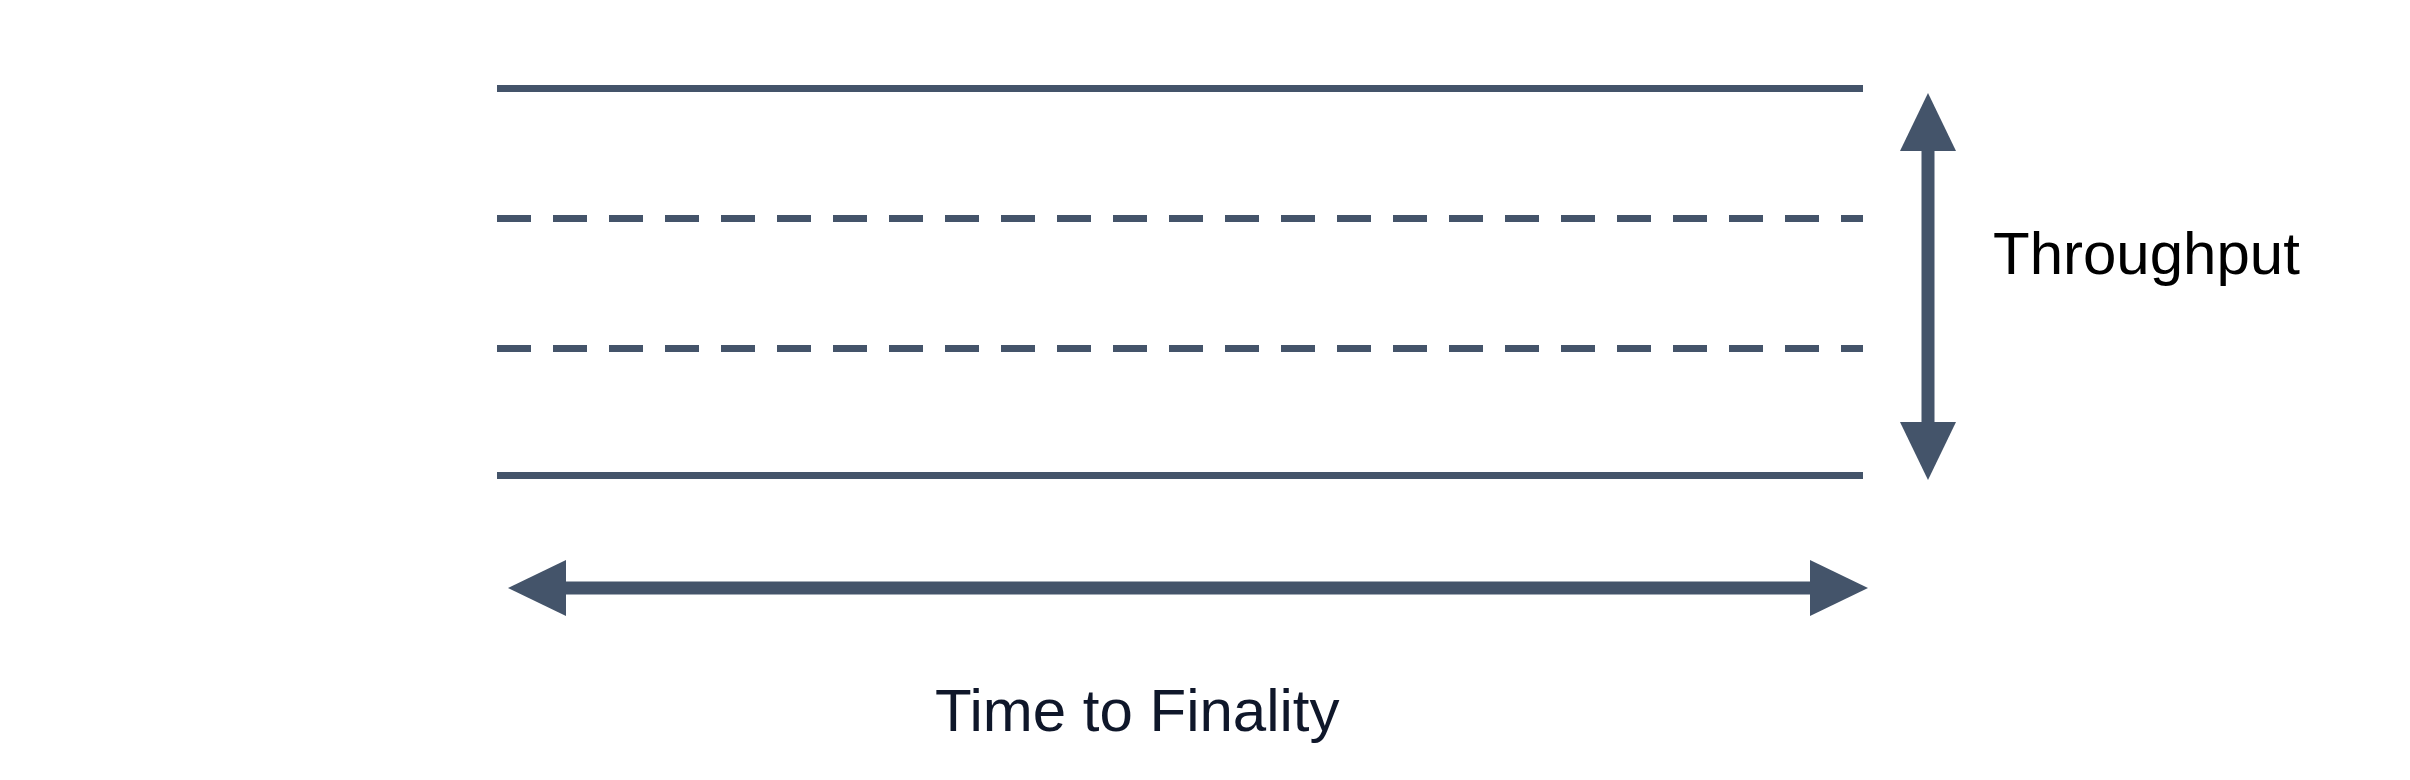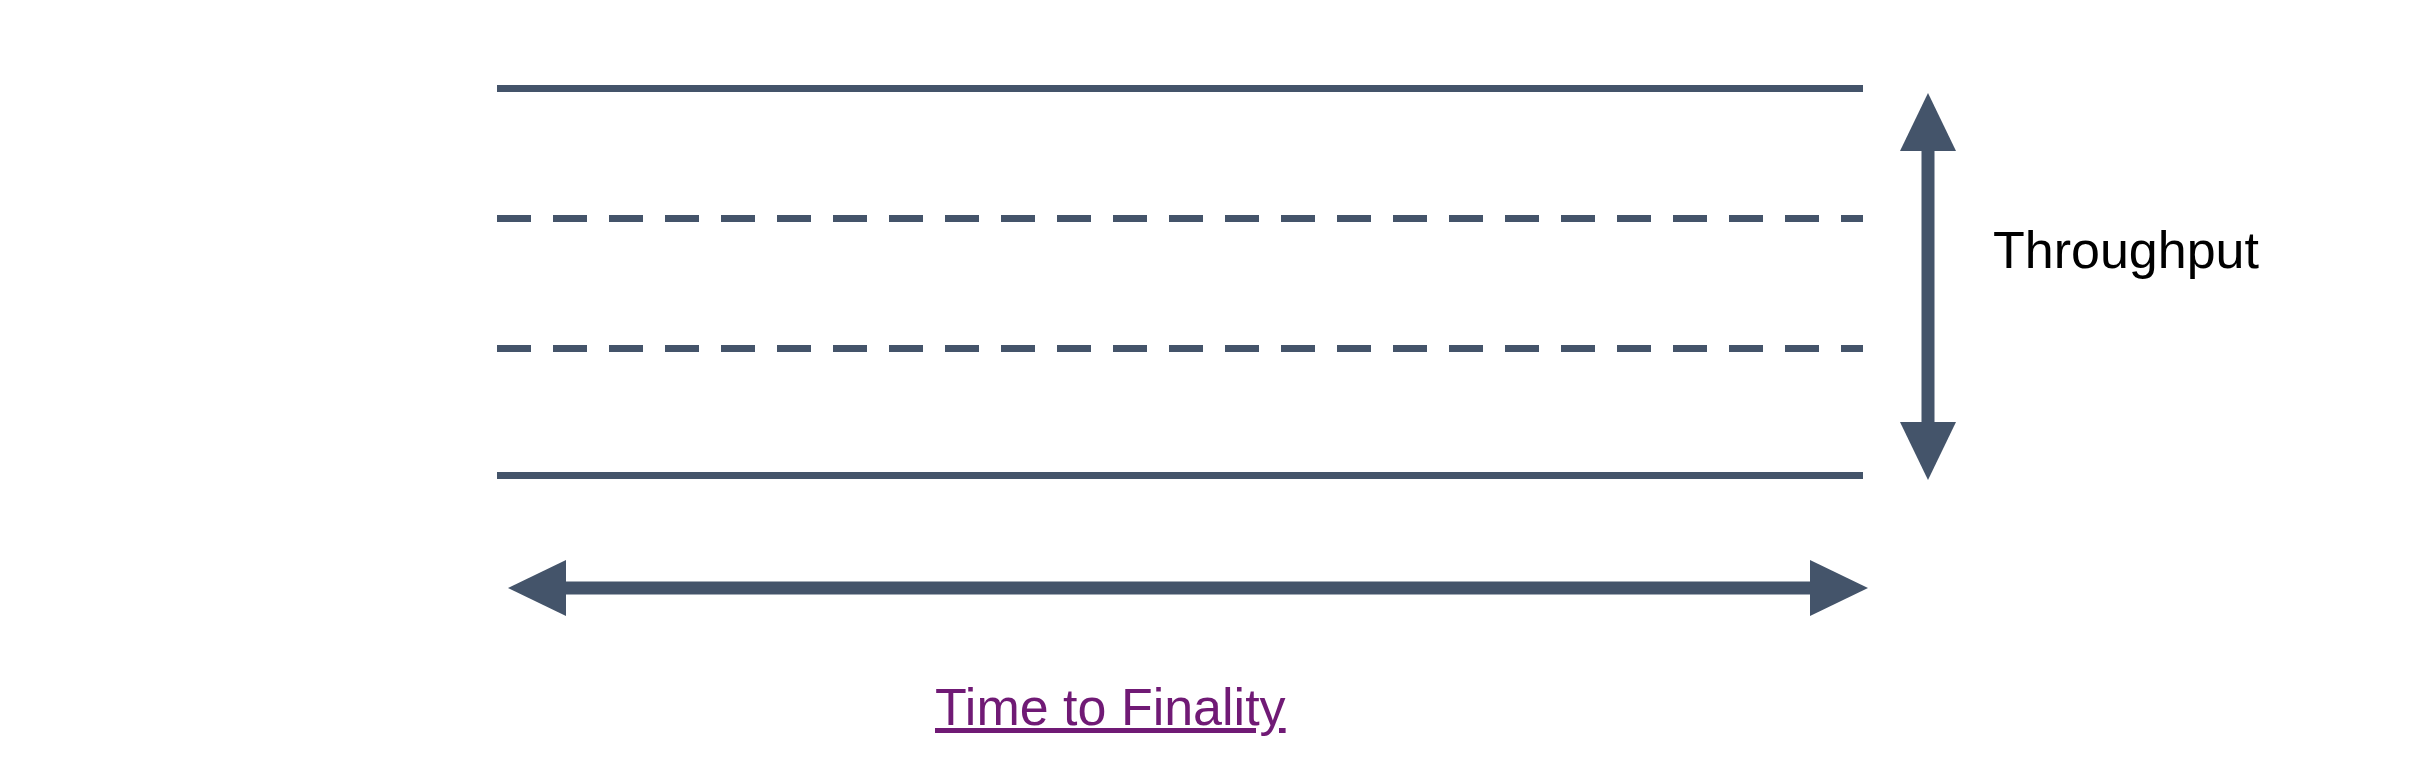--- a/index.html
+++ b/index.html
@@ -23,21 +23,21 @@
     left: 0;
     top: 0;
     width: 2410px;
     height: 780px;
     display: block;
   }
   .axis-label {
     position: absolute;
     color: #000000;
     font-family: "Liberation Sans", sans-serif;
-    font-size: 52px;
+    font-size: 60px;
     font-weight: 400;
     line-height: 1;
     white-space: nowrap;
   }
   #throughput-label {
     left: 1993px;
     top: 224px;
   }
   #time-to-finality-label {
     left: 935px;
@@ -67,15 +67,15 @@
 
     <g>
       <rect x="566" y="581.5" width="1244" height="13" fill="#44546A"></rect>
       <polygon points="508 588 566 560 566 616" fill="#44546A"></polygon>
       <polygon points="1868 588 1810 560 1810 616" fill="#44546A"></polygon>
     </g>
   </svg>
 
   <div class="axis-label" id="throughput-label" style="color: rgb(0, 0, 0);">Throughput</div>
 
-  <div class="axis-label" id="time-to-finality-label" style="color: #701a75; text-decoration: underline;">Time to Finality</div>
+  <div class="axis-label" id="time-to-finality-label" style="color: #0f172a;">Time to Finality</div>
 
 </div>
 
 </body></html>

